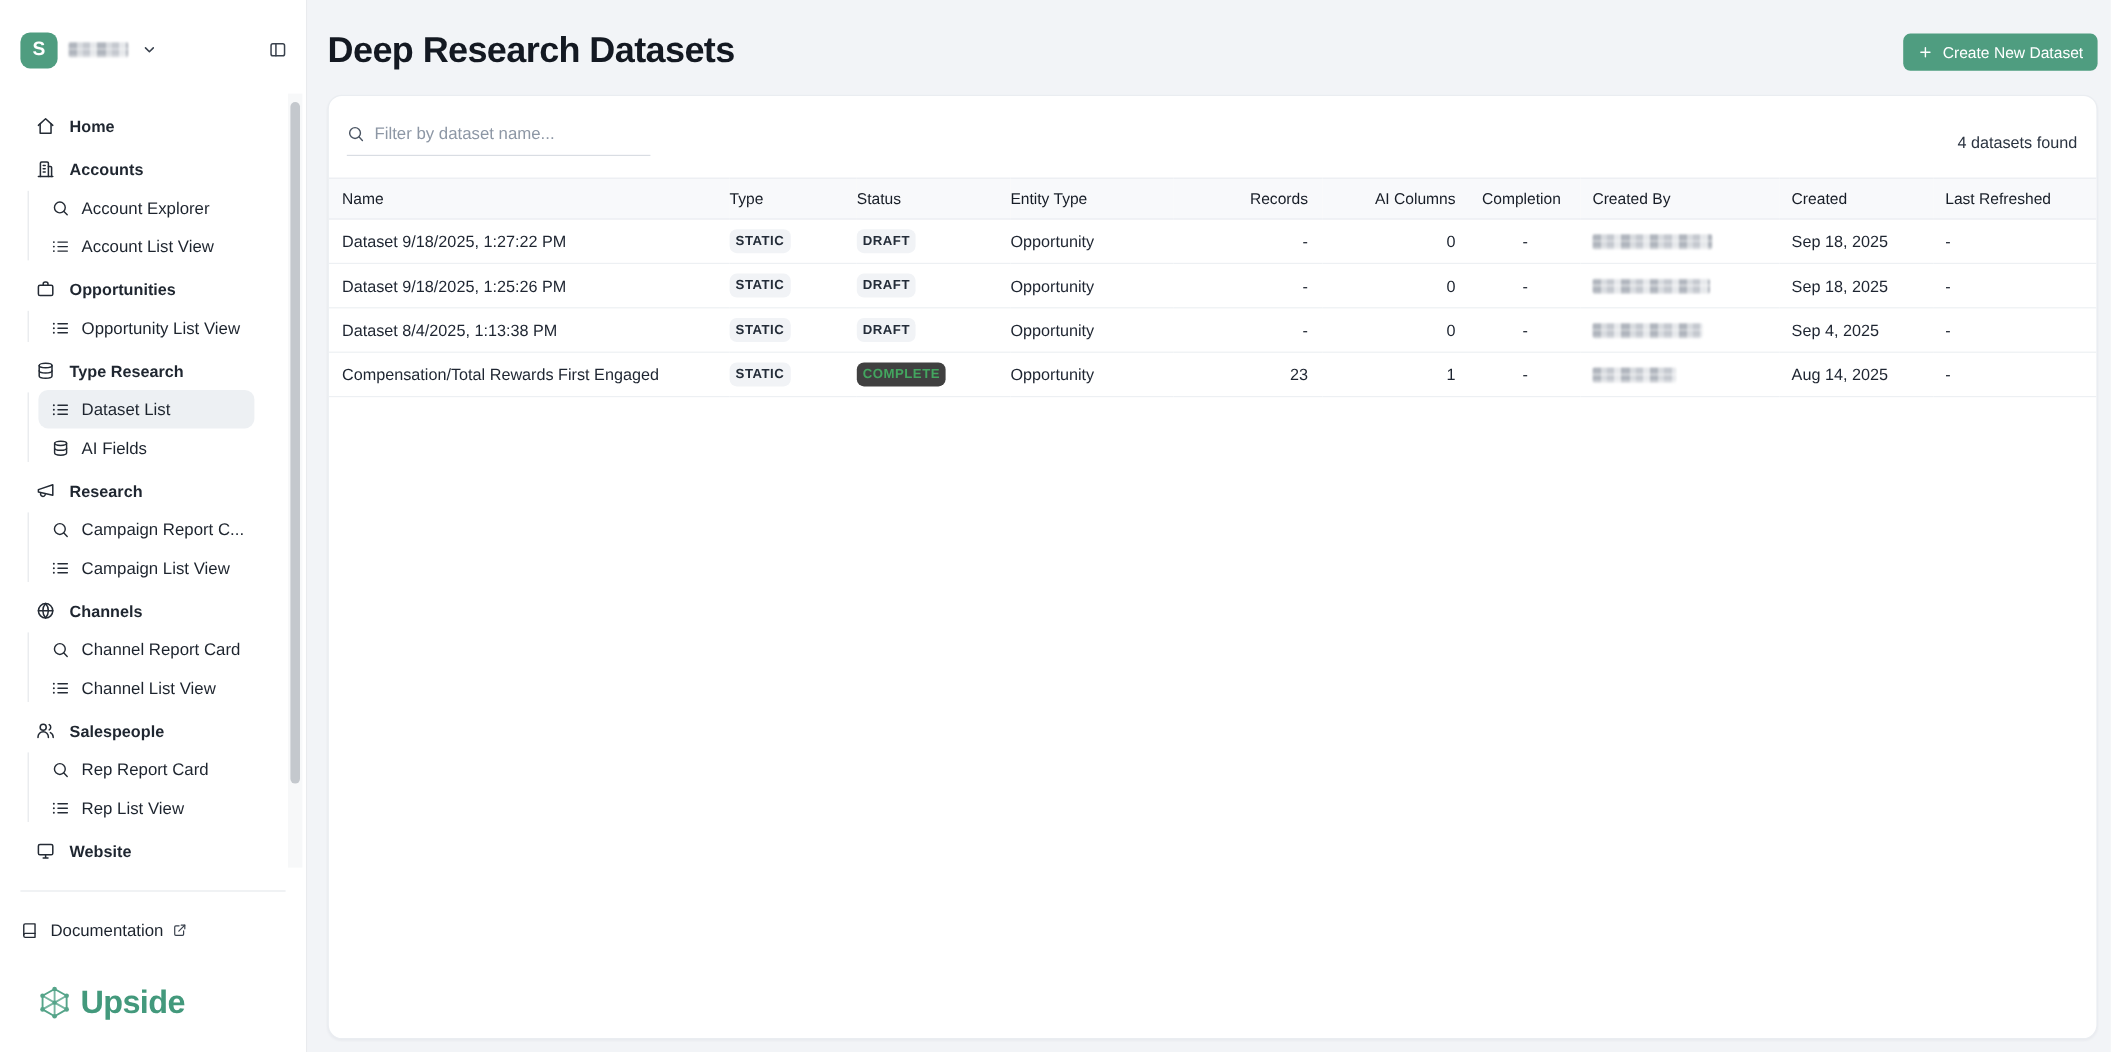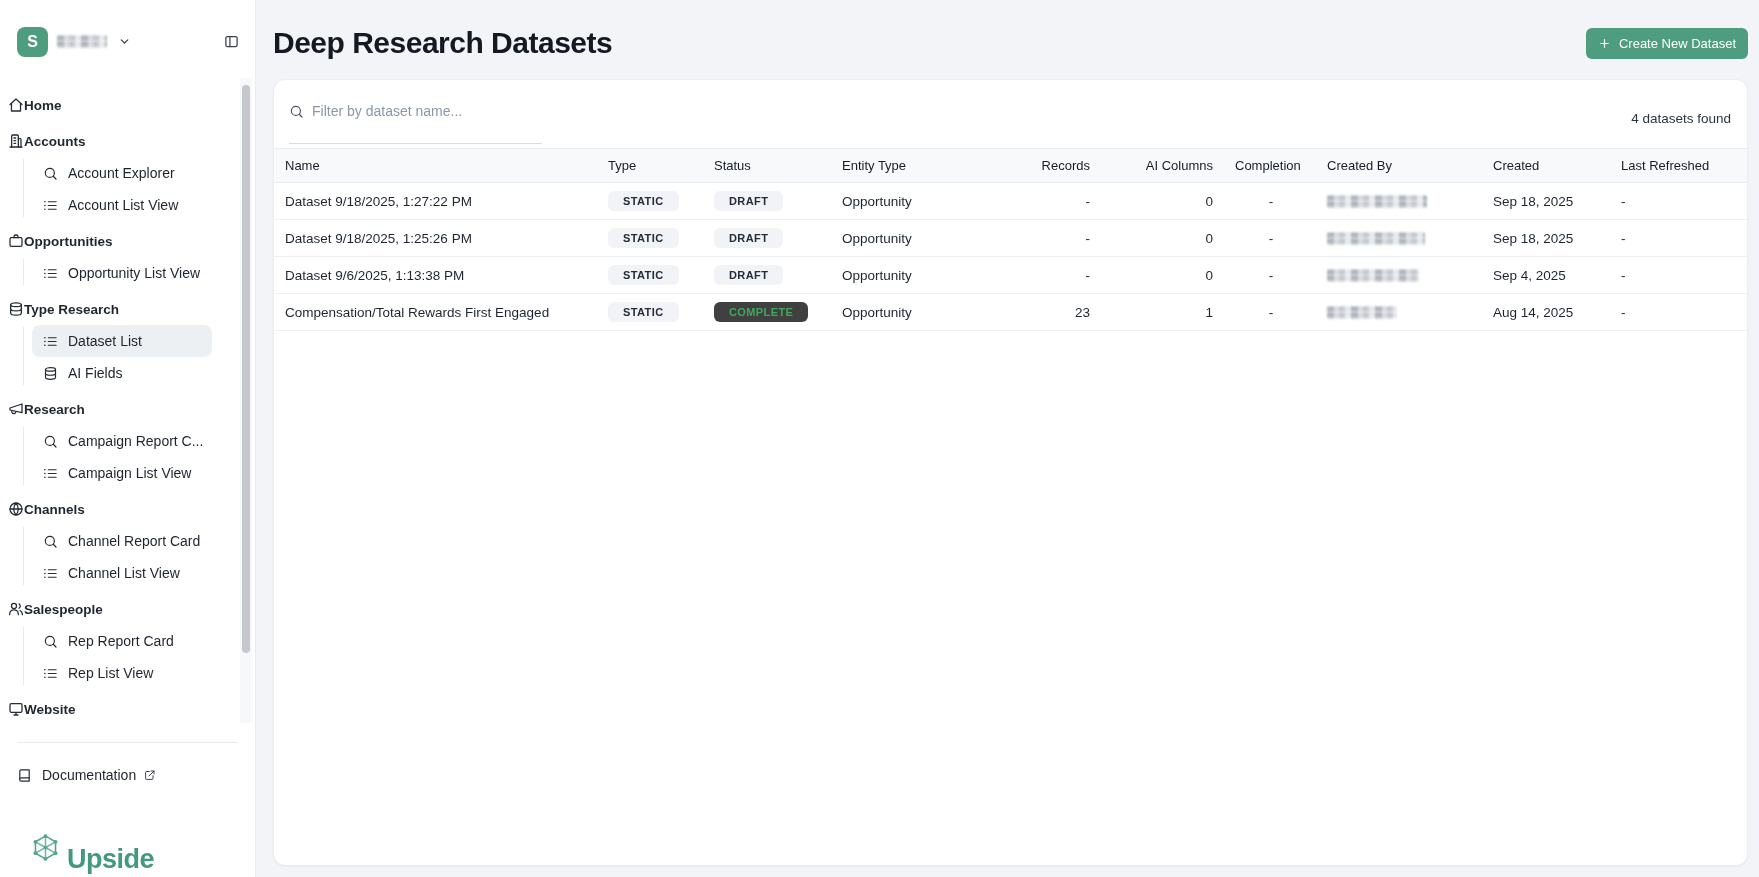--- a/index.html
+++ b/index.html
@@ -17,61 +17,61 @@
   .blob { border-radius:2px; filter:blur(1.1px);
     background-image:
       repeating-linear-gradient(0deg, rgba(255,255,255,.35) 0 2px, rgba(0,0,0,0) 2px 6px),
       repeating-linear-gradient(90deg,#b0b5bd 0 7px,#d8dbdf 7px 12px,#c4c8cf 12px 18px,#e6e8eb 18px 24px);
   }
   .ws-name { width:50px; height:13px; margin-left:9px; }
   .chev { margin-left:11px; color:#39414d; display:flex; }
   .sb-header .spacer { flex:1; }
   .panel-icon { color:#39414d; display:flex; }
   .nav { position:absolute; top:89px; left:0; right:0; }
-  .nav-section { height:32px; margin-top:4px; display:flex; align-items:center; padding-left:8px; color:#1f2630; cursor:default; }
+  .nav-section { height:32px; margin-top:4px; display:flex; align-items:center; gap:12px; padding-left:30px; color:#1f2630; cursor:default; }
   .nav-section:first-child { margin-top:0; }
   .nav-section .lbl { font-size:13.5px; font-weight:700; }
   .nav-section .ic { display:flex; color:#242b35; }
   .subgroup { position:relative; }
   .subgroup:before { content:""; position:absolute; left:23px; top:2px; bottom:4px; width:1px; background:#e5e8ec; }
   .nav-sub { height:32px; margin:0 43px 0 32px; padding-left:11px; border-radius:8px; display:flex; align-items:center; gap:10px; color:#1d242e; }
   .nav-sub .lbl { font-size:14px; font-weight:400; }
   .nav-sub .ic { display:flex; color:#242b35; }
   .nav-sub.selected { background:#edf0f3; }
   .sb-track { position:absolute; top:78px; right:3px; width:12px; height:645px; background:#f7f8f9; }
   .sb-thumb { position:absolute; top:7px; left:2px; width:8px; height:568px; background:#c4c8cd; border-radius:4px; }
   .sb-divider { position:absolute; top:742px; left:17px; right:17px; height:1px; background:#e6e9ed; }
   .sb-doc { position:absolute; top:764px; left:17px; height:22px; display:flex; align-items:center; color:#1d242e; }
   .sb-doc .ic { display:flex; color:#242b35; margin-right:10px; }
   .sb-doc .lbl { font-size:14px; }
   .sb-doc .ext { display:flex; color:#39414d; margin-left:8px; }
   .sb-brand { position:absolute; top:820px; left:31px; display:flex; align-items:center; gap:7px; }
   .sb-brand .mark { display:flex; color:#55a489; }
-  .sb-brand .word { font-size:27px; font-weight:700; color:#43997c; letter-spacing:-0.5px;margin-top:24px; }
+  .sb-brand .word { font-size:27px; font-weight:700; color:#43997c; letter-spacing:-0.5px; }
   
   .main { position:relative; flex:1; height:877px; }
   .main-header { position:absolute; top:27px; left:17px; right:11px; height:32px; display:flex; align-items:center; justify-content:space-between; }
   .page-title { margin:0; font-size:30px; line-height:32px; font-weight:700; color:#141922; letter-spacing:-0.5px; }
   .create-btn { height:31px; padding:0 12px; background:#4f9d80; border:none; border-radius:6px; color:#fff; font-family:inherit; font-size:13px; font-weight:500; display:flex; align-items:center; gap:8px; cursor:pointer; }
   .create-btn .ic { display:flex; }
   .card { position:absolute; top:79px; left:17px; right:11px; bottom:11px; background:#fff; border:1px solid #eaedf1; border-radius:12px; box-shadow:0 1px 2px rgba(16,24,40,.04); overflow:hidden; }
   .filter-row { position:relative; height:68px; }
-  .filter-box { position:absolute; left:15px; top:23px; width:253px; display:flex; align-items:center; gap:8px; padding-bottom:24px; border-bottom:1px solid #d9dde3; }
+  .filter-box { position:absolute; left:15px; top:23px; width:253px; display:flex; align-items:center; gap:8px; padding-bottom:10px; border-bottom:1px solid #d9dde3; }
   .filter-box .ic { display:flex; color:#4b5563; }
   .filter-input { border:none; outline:none; background:transparent; font-family:inherit; font-size:14px; color:#111827; width:100%; padding:0; }
   .filter-input::placeholder { color:#8d97a5; }
   .count { position:absolute; right:16px; top:31px; font-size:13.5px; color:#2a3340; }
   table { width:100%; border-collapse:collapse; table-layout:fixed; }
   th { height:34px; background:#f8f9fb; border-top:1px solid #e9ecf0; border-bottom:1px solid #e9ecf0; font-size:13px; font-weight:500; color:#171d27; text-align:left; padding:0; }
   td { height:37px; border-bottom:1px solid #edf0f3; font-size:13.5px; color:#1e2531; padding:0; }
   .c-name { padding-left:11px; }
   .c-num { text-align:right; padding-right:12px; }
   .c-center { text-align:center; }
   .c-pad { padding-left:10px; }
-  .badge { display:inline-flex; align-items:center; height:20px; padding:0 15px; border-radius:6px; font-size:11px; font-weight:600; letter-spacing:.4px; background:#f1f3f6; color:#232c38; }
+  .badge { display:inline-flex; align-items:center; height:20px; padding:0 5px; border-radius:6px; font-size:11px; font-weight:600; letter-spacing:.4px; background:#f1f3f6; color:#232c38; }
   .badge.complete { background:#404040; color:#43a65f; }
   .cb-blob { height:13px; }
 </style>
 </head>
 <body>
 
 <aside class="sidebar">
   <div class="sb-header">
     <div class="ws-logo">S</div>
     <div class="ws-name blob"></div>
@@ -392,21 +392,21 @@
             <td class="c-num">-</td>
             <td class="c-num">0</td>
             <td class="c-center">-</td>
             <td class="c-pad">
               <div class="blob cb-blob" style="width:98px"></div>
             </td>
             <td class="c-pad">Sep 18, 2025</td>
             <td class="c-pad">-</td>
           </tr>
           <tr>
-            <td class="c-name">Dataset 9/6/2025, 1:13:38 PM</td>
+            <td class="c-name">Dataset 8/4/2025, 1:13:38 PM</td>
             <td><span class="badge">STATIC</span></td>
             <td><span class="badge">DRAFT</span></td>
             <td>Opportunity</td>
             <td class="c-num">-</td>
             <td class="c-num">0</td>
             <td class="c-center">-</td>
             <td class="c-pad">
               <div class="blob cb-blob" style="width:92px"></div>
             </td>
             <td class="c-pad">Sep 4, 2025</td>

